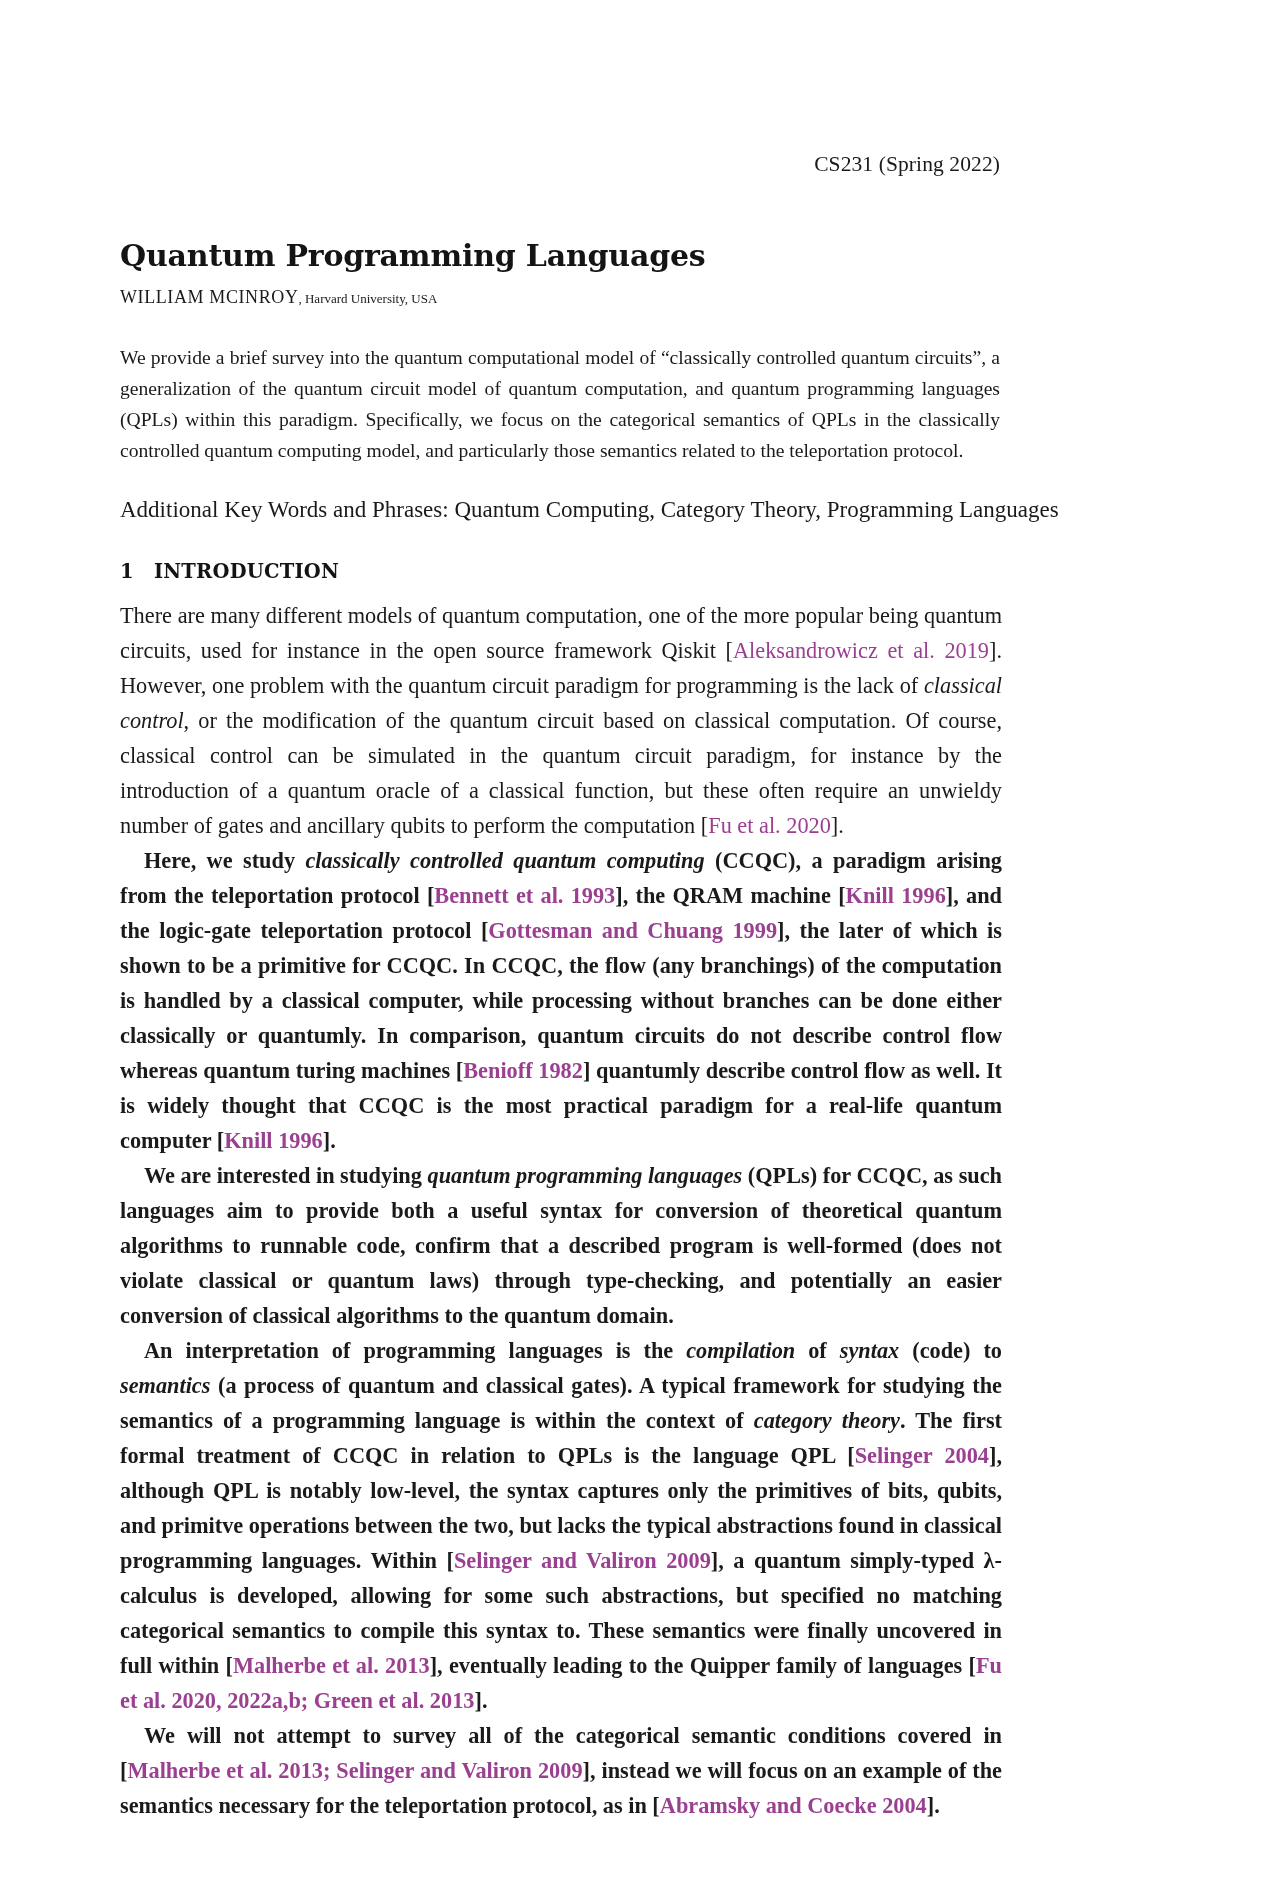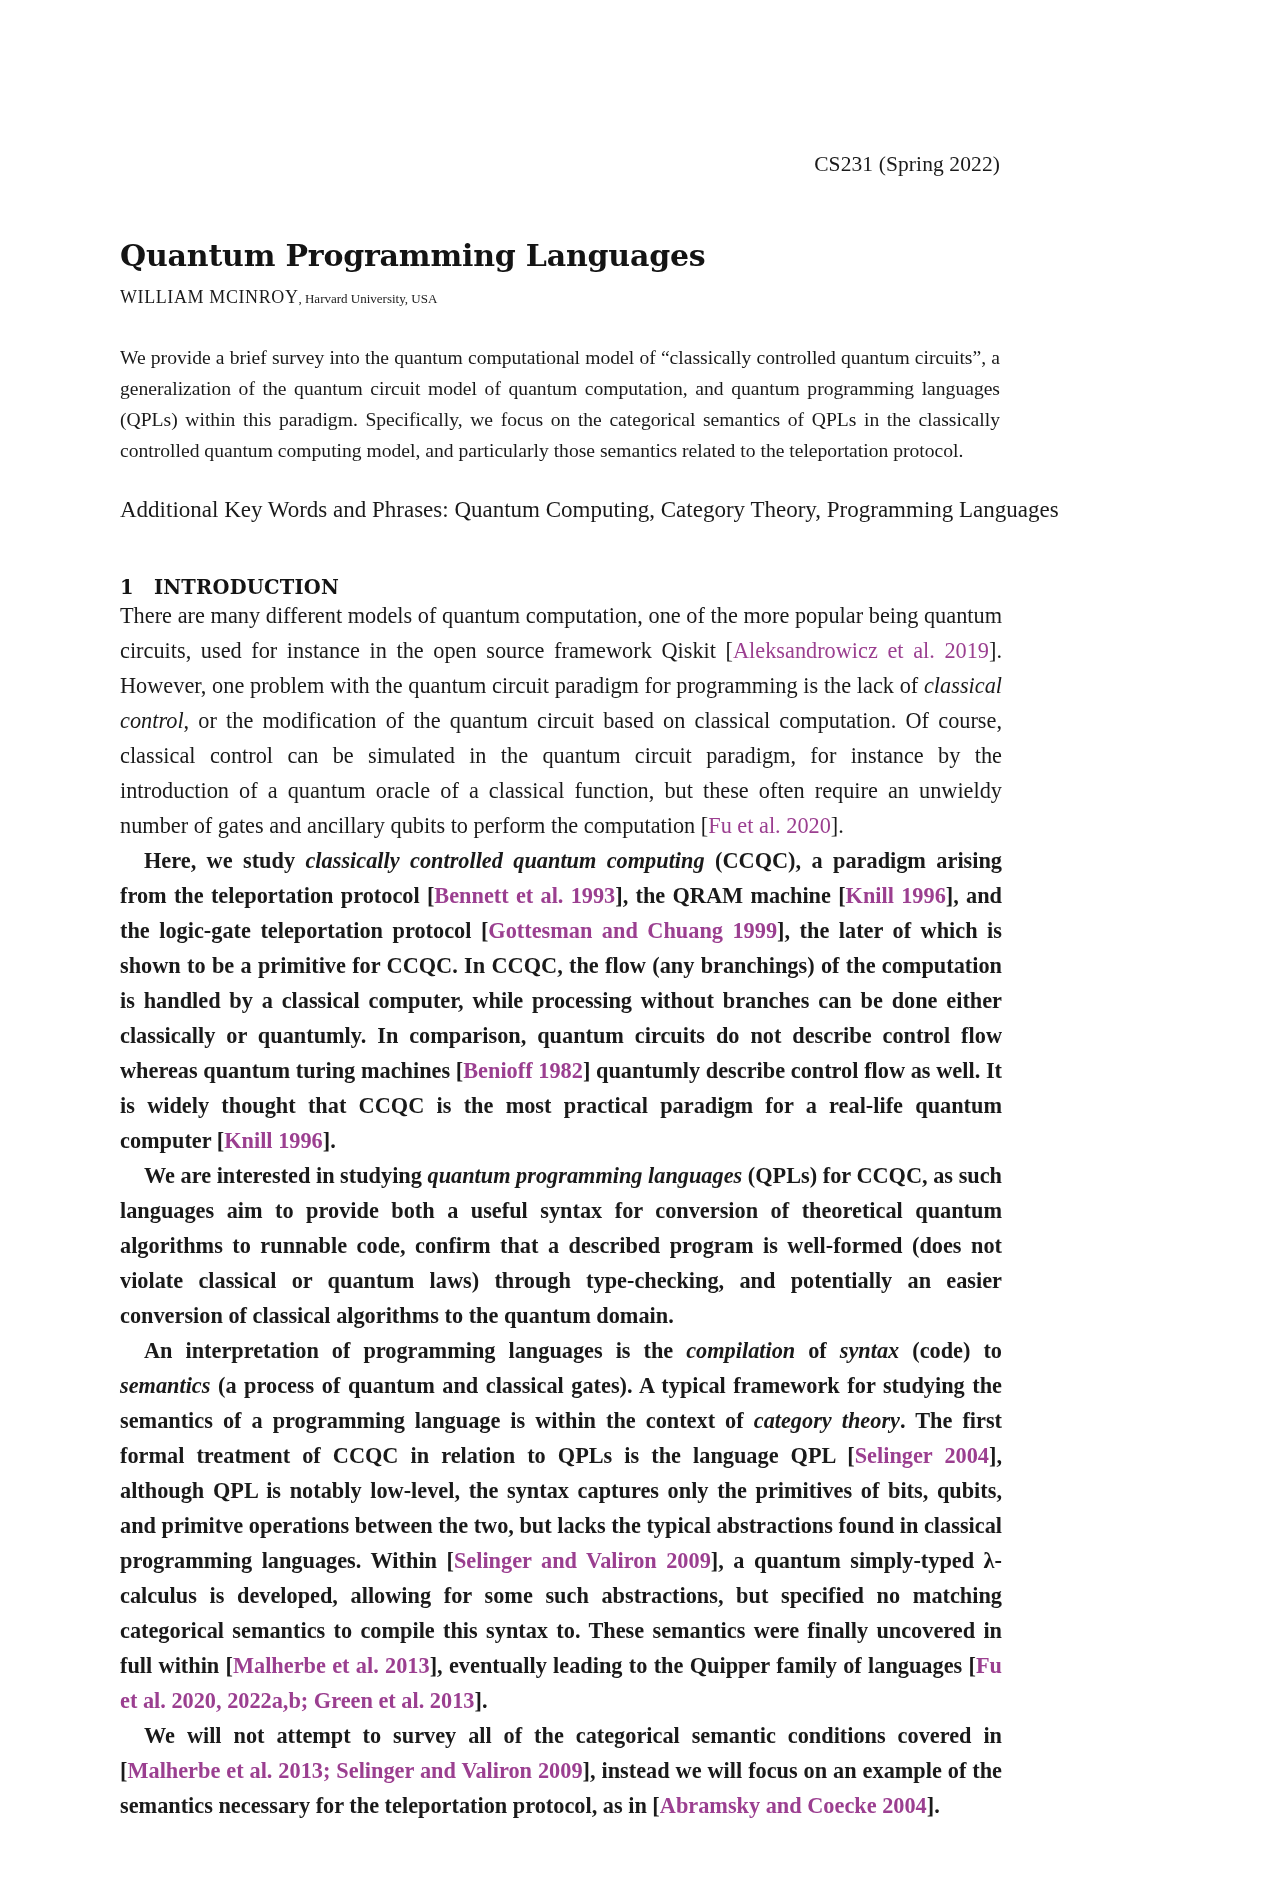--- a/index.html
+++ b/index.html
@@ -88,21 +88,20 @@
   .sec-head {
     position: absolute;
     top: 560px;
     left: 120px;
     width: 880px;
     font-family: "DejaVu Serif", "Liberation Serif", serif;
     font-weight: 700;
     font-size: 19.5px;
     letter-spacing: 0.2px;
     color: #141414;
-    margin-top: 16px;
   }
   .sec-head .num { display: inline-block; width: 34px; }
 
   
   .body {
     position: absolute;
     top: 598px;
     left: 120px;
     width: 882px;
     font-size: 22.3px;

